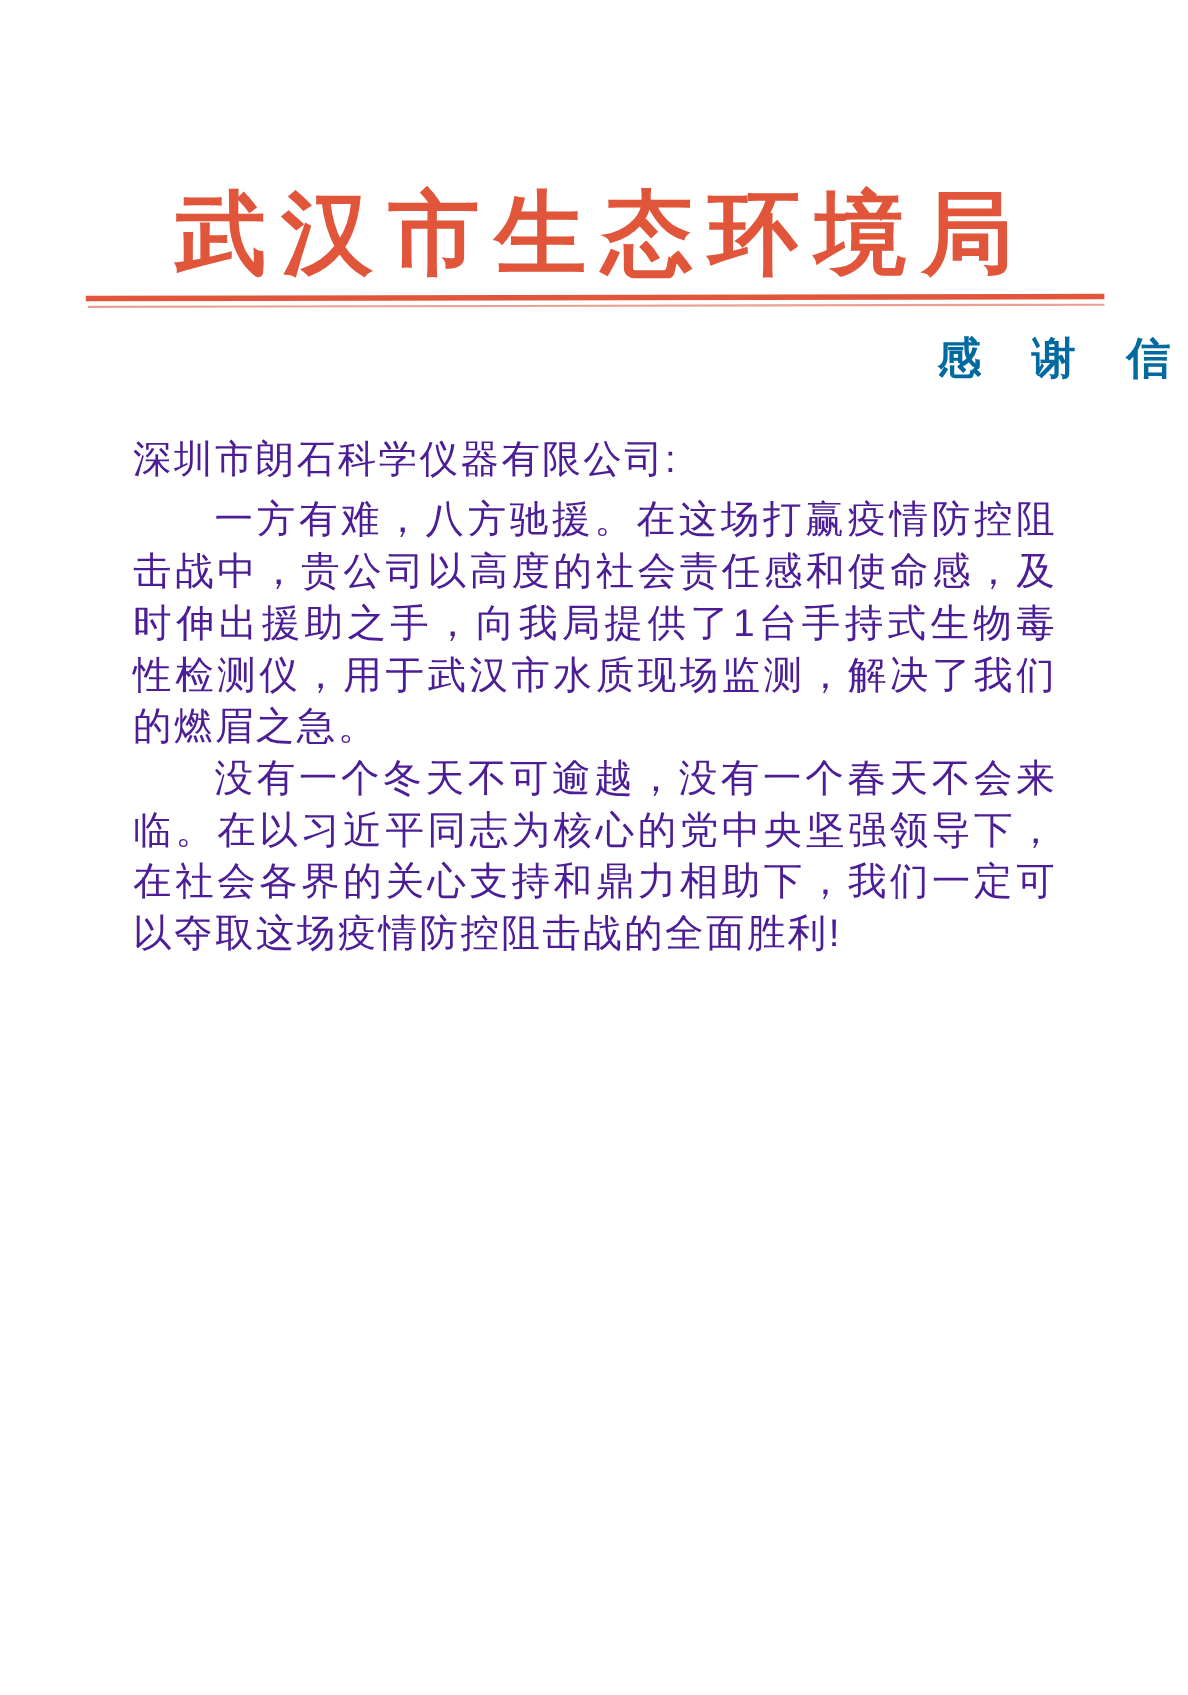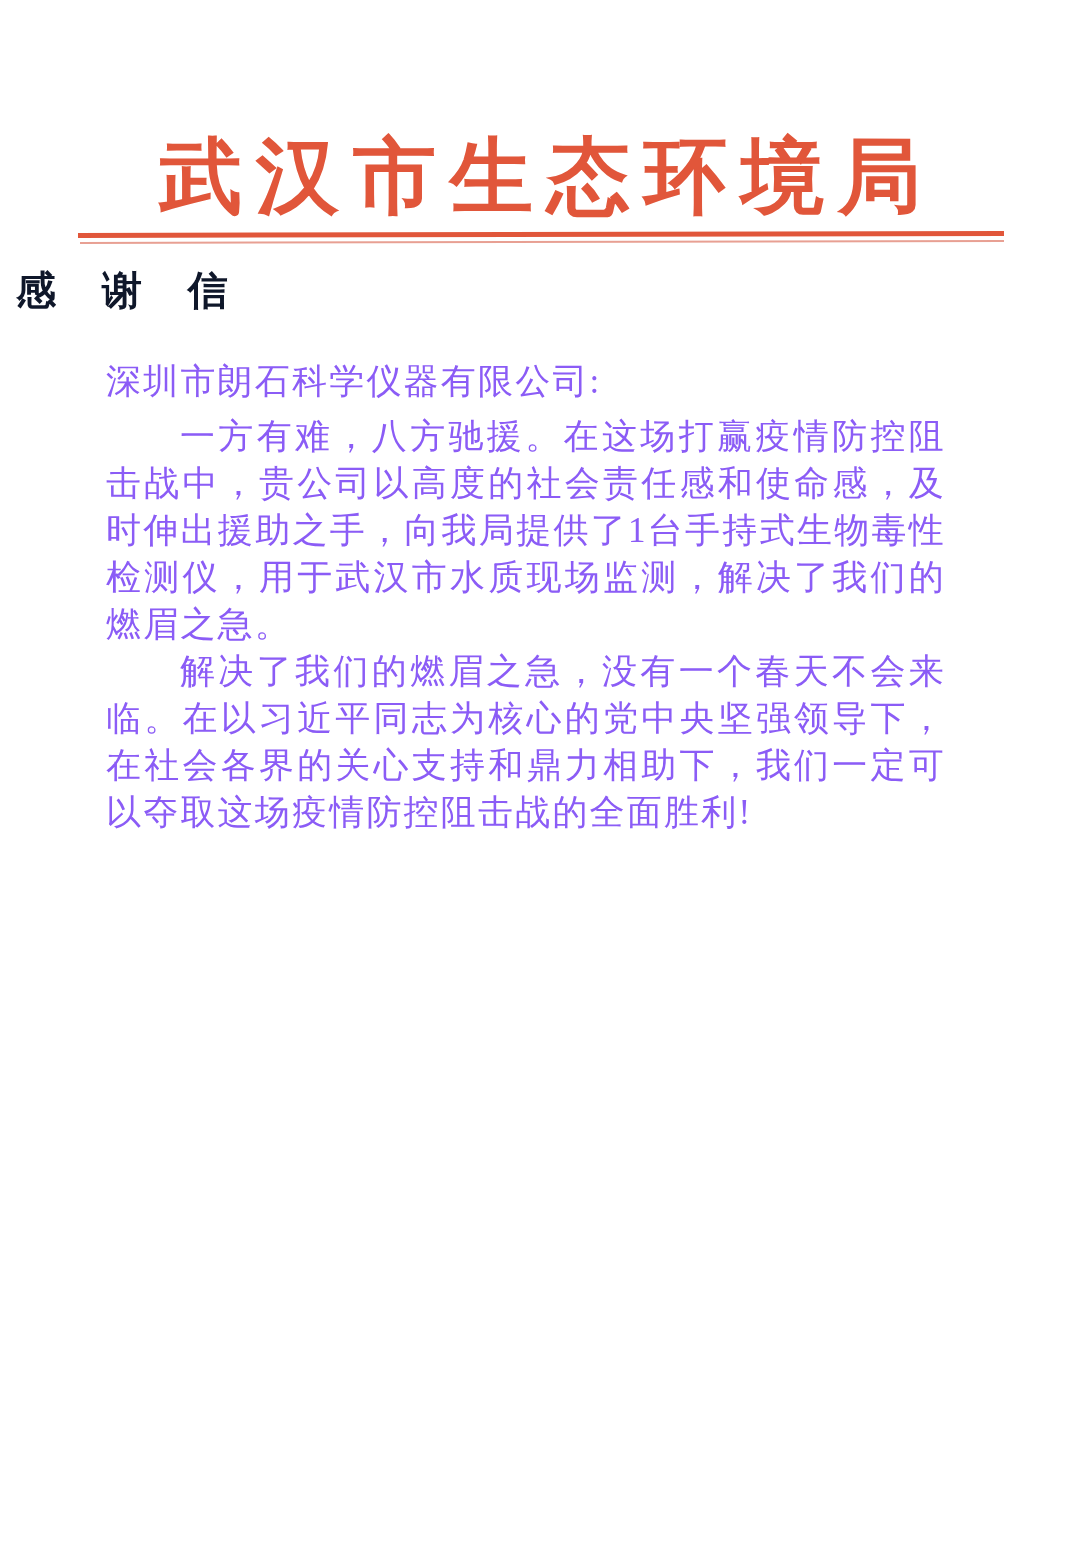--- a/index.html
+++ b/index.html
@@ -10,20 +10,21 @@
   body {
     font-family: "DejaVu Sans", "Liberation Sans", sans-serif;
   }
   .page {
     position: relative;
     width: 1080px;
     height: 1130px;
     background: #ffffff;
     overflow: hidden;
     box-sizing: border-box;
+    margin-top: 36px;
   }
 
   
   .letterhead {
     position: absolute;
     left: 0;
     top: 128px;
     width: 1080px;
     text-align: center;
   }
@@ -62,38 +63,38 @@
     background: #e8a093;
     transform: rotate(-0.12deg);
   }
 
   
   .doc-title {
     position: absolute;
     left: 0;
     top: 264px;
     width: 1080px;
-    text-align: left;
+    text-align: right;
     font-family: "DejaVu Serif", "Liberation Serif", serif;
     font-weight: bold;
     font-size: 40px;
     line-height: 52px;
     letter-spacing: 16px;
     text-indent: 16px;
-    color: #0f172a;
+    color: #0369a1;
   }
 
   
   .body-block {
     position: absolute;
-    left: 106px;
+    left: 121px;
     top: 358px;
     width: 840px;
-    color: #8b5cf6;
-    font-family: Liberation Serif, serif;
+    color: #4c1d95;
+    font-family: Liberation Sans, sans-serif;
     font-size: 35px;
     line-height: 47px;
     letter-spacing: 2.2px;
     text-align: justify;
   }
   .salutation {
     margin: 0 0 8px 0;
   }
   .para {
     margin: 0;
@@ -177,21 +178,21 @@
   <div class="rule-group">
     <div class="rule-thick"></div>
     <div class="rule-thin"></div>
   </div>
 
   <div class="doc-title">感 谢 信</div>
 
   <div class="body-block">
     <p class="salutation">深圳市朗石科学仪器有限公司:</p>
     <p class="para">一方有难，八方驰援。在这场打赢疫情防控阻击战中，贵公司以高度的社会责任感和使命感，及时伸出援助之手，向我局提供了1台手持式生物毒性检测仪，用于武汉市水质现场监测，解决了我们的燃眉之急。</p>
-    <p class="para">解决了我们的燃眉之急，没有一个春天不会来临。在以习近平同志为核心的党中央坚强领导下，在社会各界的关心支持和鼎力相助下，我们一定可以夺取这场疫情防控阻击战的全面胜利!</p>
+    <p class="para">没有一个冬天不可逾越，没有一个春天不会来临。在以习近平同志为核心的党中央坚强领导下，在社会各界的关心支持和鼎力相助下，我们一定可以夺取这场疫情防控阻击战的全面胜利!</p>
   </div>
 
   <div class="seal">
     <svg viewBox="0 0 222 222" width="222" height="222" aria-hidden="true">
       <defs>
         <path id="arcTop" d="M 27,111 A 84,84 0 0 1 195,111" fill="none"></path>
         <path id="arcBottom" d="M 33,111 A 78,78 0 0 0 189,111" fill="none"></path>
       </defs>
       <circle cx="111" cy="111" r="104" fill="none" stroke="#d4402a" stroke-width="7"></circle>
       <text font-family="DejaVu Serif, Liberation Serif, serif" font-size="31" font-weight="bold" fill="#d4402a" letter-spacing="6">

